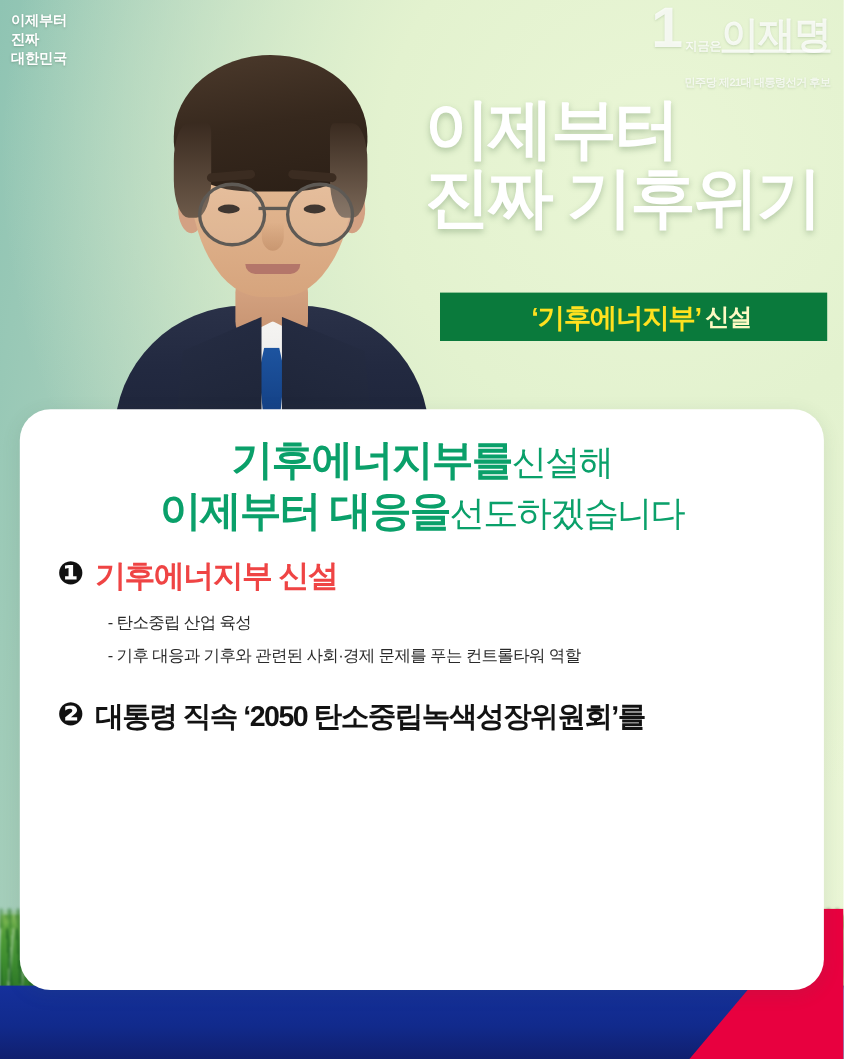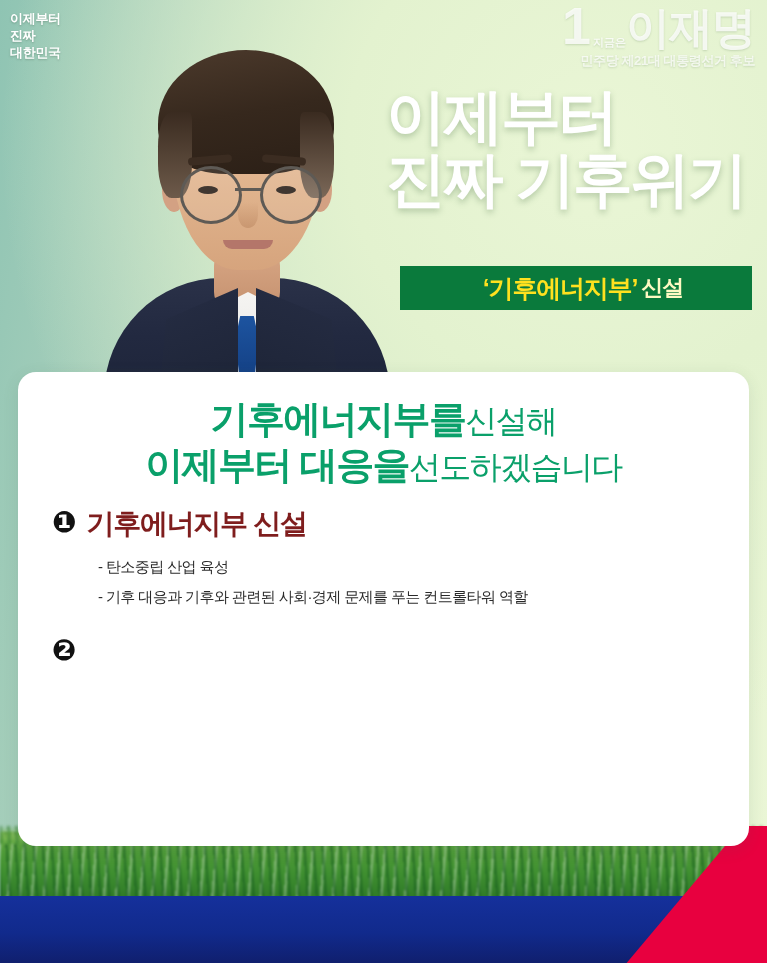--- a/index.html
+++ b/index.html
@@ -143,60 +143,60 @@
   
   .tr-mark{
     position:absolute;right:12px;top:4px;z-index:6;
     text-align:right;color:rgba(255,255,255,.80);
     text-shadow:0 1px 2px rgba(120,150,110,.30);
   }
   .tr-row{display:flex;align-items:flex-end;justify-content:flex-end;gap:4px;}
   .tr-num{font-size:52px;font-weight:bold;line-height:.86;letter-spacing:-2px;}
   .tr-namewrap{display:flex;flex-direction:row;align-items:flex-start;}
   .tr-small{font-size:11px;font-weight:bold;line-height:1;margin-bottom:1px;align-self:flex-end;}
-  .tr-name{font-size:44px;font-weight:bold;line-height:.92;letter-spacing:-1px;}
-  .tr-sub{font-size:13px;font-weight:bold;margin-top:3px;letter-spacing:-.4px;color:rgba(255,255,255,.72);}
+  .tr-name{font-size:34px;font-weight:bold;line-height:.92;letter-spacing:-1px;text-decoration:underline;}
+  .tr-sub{font-size:10px;font-weight:bold;margin-top:19px;letter-spacing:-.4px;color:rgba(255,255,255,.72);}
 
   
   .hero{
     position:absolute;left:386px;top:86px;z-index:5;width:372px;
     color:#ffffff;font-weight:bold;letter-spacing:-2.5px;
     text-shadow:0 3px 6px rgba(90,125,85,.38);
   }
   .hero-l1{font-size:60px;line-height:1.02;}
   .hero-l2{font-size:60px;line-height:1.02;margin-top:2px;}
 
   
   .banner{
     position:absolute;left:400px;top:266px;width:352px;height:44px;z-index:5;
     background:#0a7a3c;display:flex;align-items:center;justify-content:center;gap:4px;
   }
   .banner-dept{color:#ffe11f;font-size:25px;font-weight:bold;letter-spacing:-1.2px;margin-left:14px;}
   .banner-tail{color:#fef9c3;font-size:22px;font-weight:bold;letter-spacing:-1px;}
 
   
   .card{
-    position:absolute;left:18px;top:372px;width:731px;height:474px;z-index:5;
-    background:#ffffff;border-radius:18px;
+    position:absolute;left:18px;top:372px;width:731px;height:528px;z-index:5;
+    background:#ffffff;border-radius:28px;
     box-shadow:0 4px 16px rgba(60,90,70,.12);
   }
   .card-head{
     padding-top:24px;text-align:center;color:#0aa06a;letter-spacing:-1.6px;
   }
   .ch-line{line-height:1.22;}
   .ch-strong{font-size:38px;font-weight:bold;}
   .ch-light{font-size:32px;font-weight:normal;}
 
   .items{padding:18px 34px 0 34px;}
   .item{display:flex;align-items:flex-start;gap:10px;}
   .item-num{
     font-size:29px;line-height:1.1;color:#111111;font-weight:bold;flex:0 0 auto;
   }
   .item-title{
-    font-size:28px;font-weight:bold;color:#7f1d1d;letter-spacing:-1.3px;line-height:1.2;
+    font-size:28px;font-weight:bold;color:#ef4444;letter-spacing:-1.3px;line-height:1.2;
   }
   .item-title-2{
     font-size:26px;font-weight:bold;color:#121212;letter-spacing:-1.4px;line-height:1.24;
   }
   .bullets{margin:12px 0 0 46px;}
   .bullet{
     font-size:15px;color:#2a2a2a;letter-spacing:-.6px;line-height:1.95;font-weight:normal;
   }
   .item-2{margin-top:24px;}
 </style>
@@ -277,20 +277,21 @@
       </div>
 
       <div class="bullets">
         <div class="bullet">- 탄소중립 산업 육성</div>
         <div class="bullet">- 기후 대응과 기후와 관련된 사회·경제 문제를 푸는 컨트롤타워 역할</div>
       </div>
 
       <div class="item item-2">
         <span class="item-num">❷</span>
         <span>
+          <div class="item-title-2">대통령 직속 ‘2050 탄소중립녹색성장위원회’를</div>
         </span>
       </div>
 
     </div>
   </div>
 
   <div class="bg-grass"></div>
   <div class="bg-grass-top"></div>
   <div class="bg-navy"></div>
   <div class="bg-red-wedge"></div>

